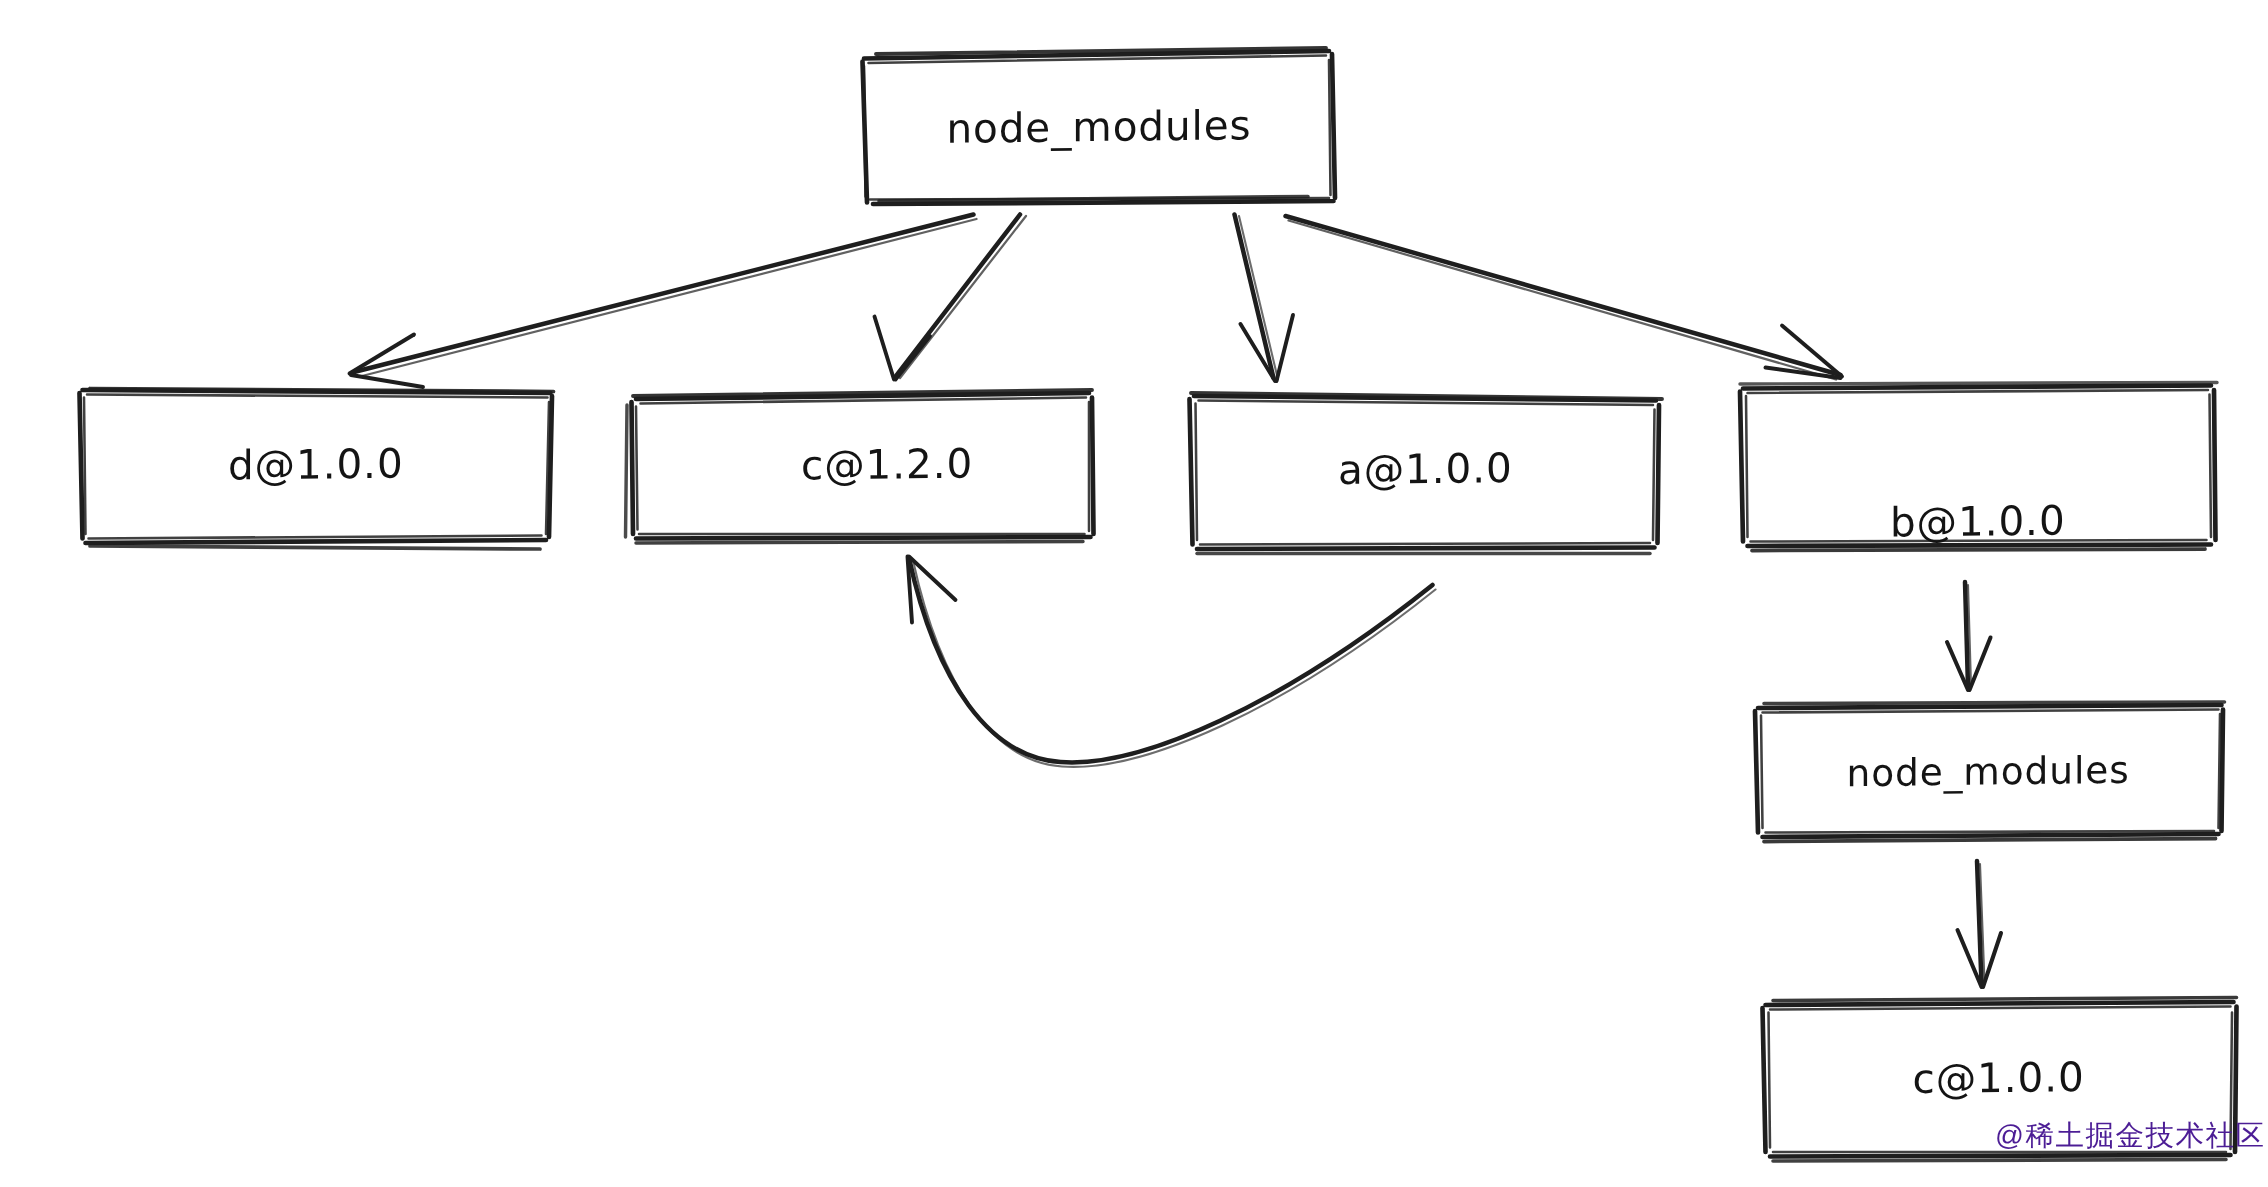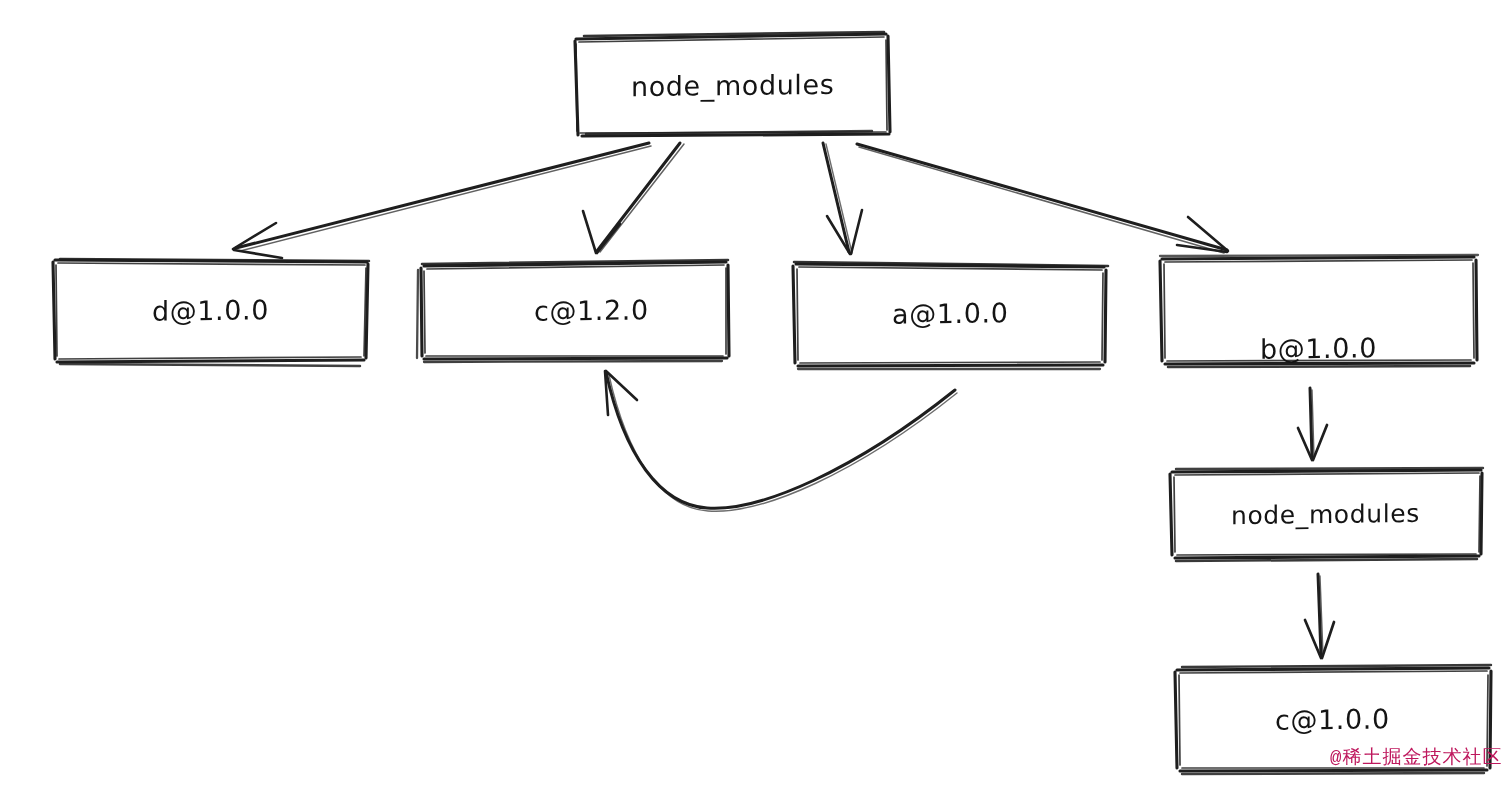--- a/index.html
+++ b/index.html
@@ -46,23 +46,23 @@
     white-space: nowrap;
     transform: skewY(-0.7deg);
   }
   .node-label.small {
     font-size: 25px;
   }
   #watermark {
     position: absolute;
     left: 1330px;
     top: 744px;
-    font-family: Liberation Mono, monospace;
+    font-family: Liberation Sans, sans-serif;
     font-size: 19px;
-    color: #be185d;
+    color: #4c1d95;
     white-space: nowrap;
     letter-spacing: 1px;
   }
 </style>
 </head>
 <body>
 
 <div id="canvas">
 
   <svg id="sketch-layer" viewBox="0 0 1512 791" xmlns="http://www.w3.org/2000/svg">

